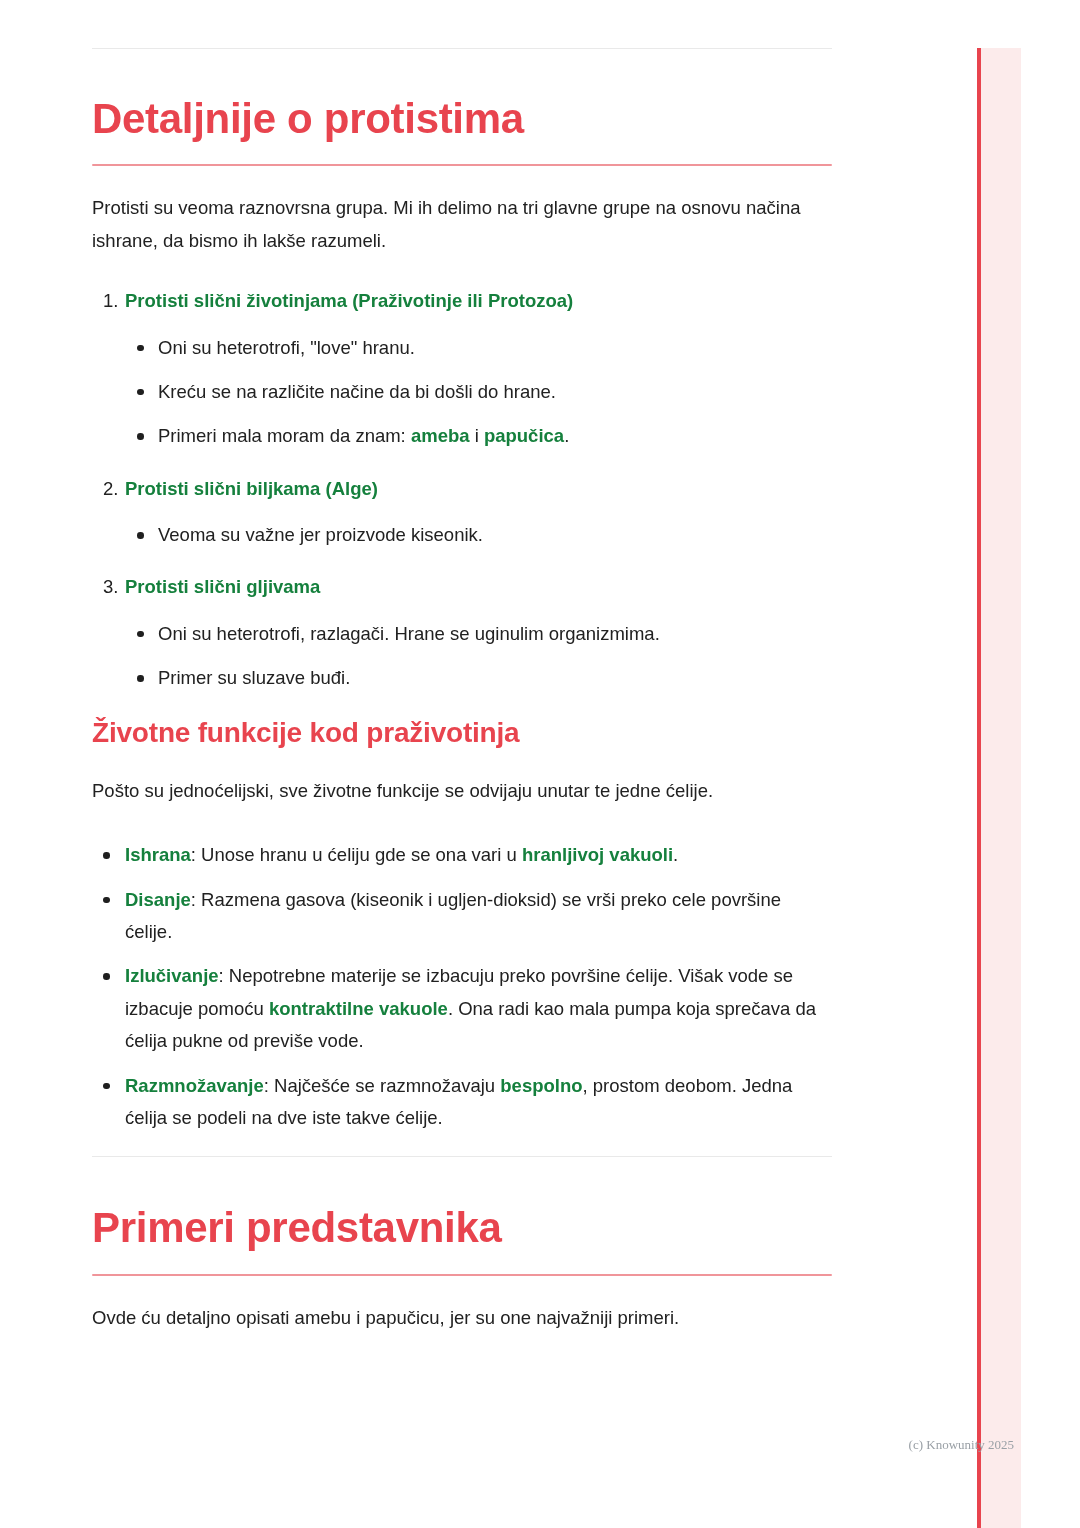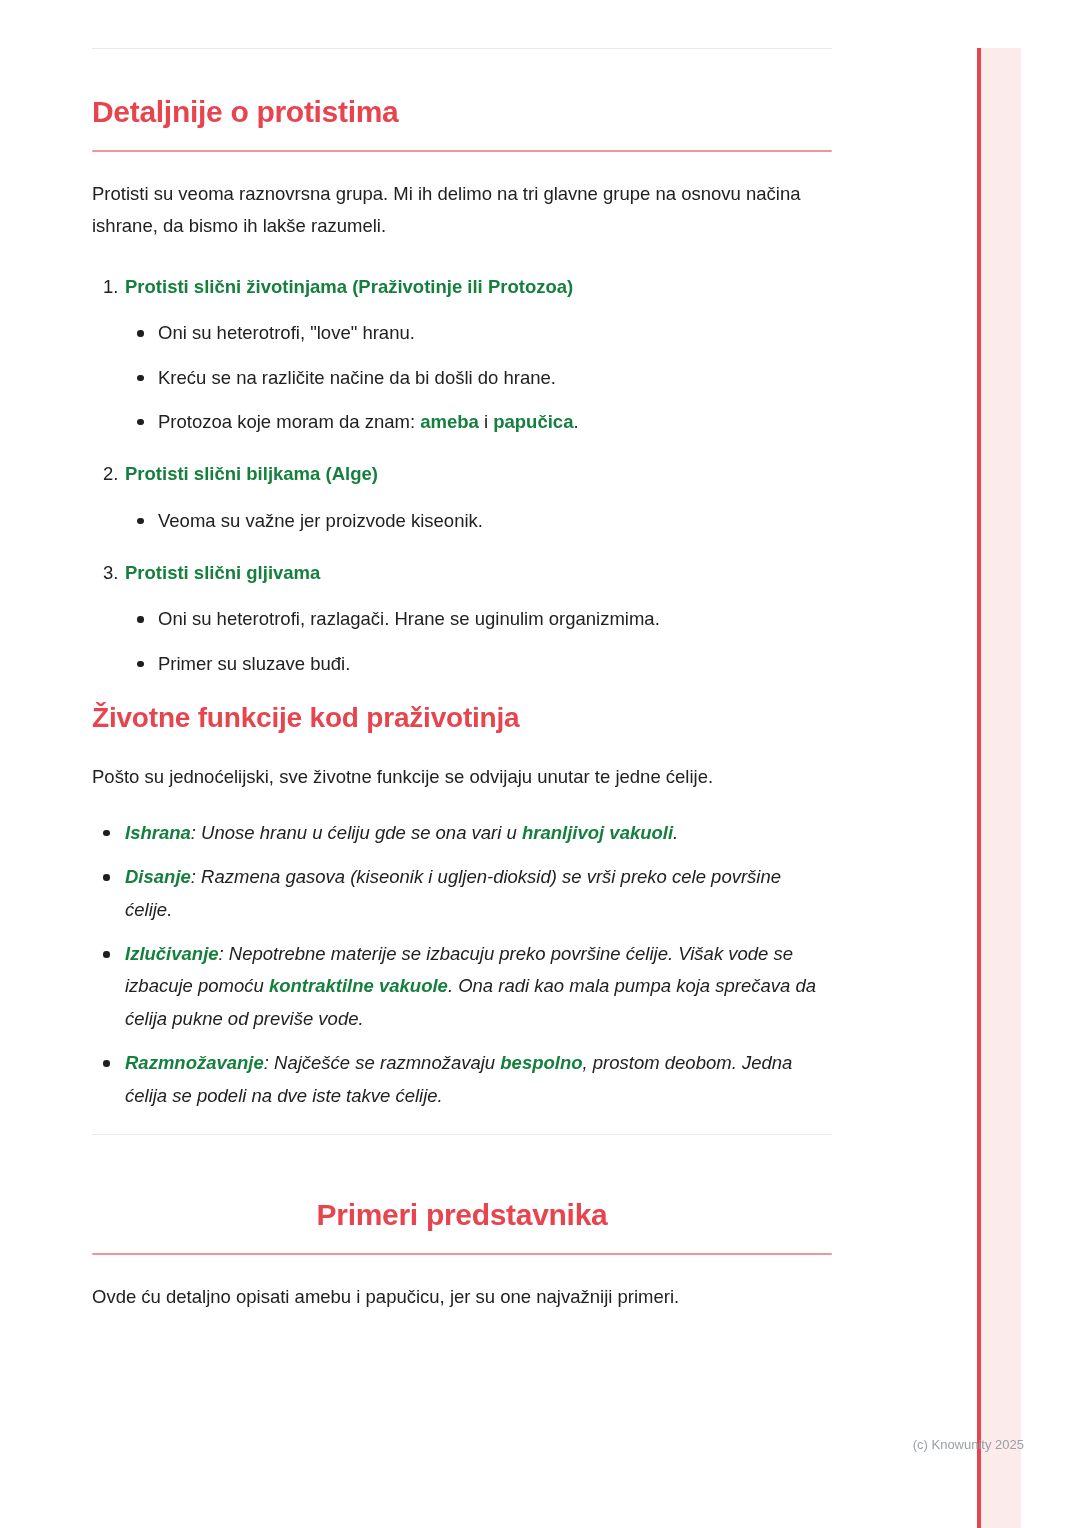--- a/index.html
+++ b/index.html
@@ -24,26 +24,26 @@
     width: 44px;
     background: var(--band, #fcebeb);
     border-left: 4px solid var(--accent, #e8444e);
   }
   .content {
     position: absolute; left: 92px; top: 0;
     width: 740px;
   }
   h1 {
     margin: 94px 0 0 0;
-    font-size: 30px; line-height: 1.2;
+    font-size: 42px; line-height: 1.2;
     font-weight: 700;
     color: var(--accent, #e8444e);
     letter-spacing: -0.3px;
   }
-  h1.h1b { margin-top: 62px; text-align: center; }
+  h1.h1b { margin-top: 46px; }
   .red-rule {
     margin-top: 20px;
     width: 100%; height: 2px;
     background: var(--rule, #f0959a);
     border-radius: 1px;
   }
   p { margin: 26px 0 0 0; }
   h2 {
     margin: 0 0 0 0;
     font-size: 28px; line-height: 1.3;
@@ -68,54 +68,55 @@
   ul.bullets li { position: relative; margin-bottom: 12px; }
   ul.bullets li::before {
     content: "";
     position: absolute;
     width: 6.5px; height: 6.5px; border-radius: 50%;
     background: #1f1f1f;
     top: 13px;
   }
   ul.sub li { padding-left: 66px; }
   ul.sub li::before { left: 45px; }
-  ul.top-bullets { margin-top: 24px; font-style: italic; }
+  ul.top-bullets { margin-top: 32px; }
   ul.top-bullets li { padding-left: 33px; }
   ul.top-bullets li::before { left: 11px; }
   .divider {
     margin-top: 22px;
     width: 100%; height: 1px;
     background: var(--divider, #e9e9e9);
   }
   .footer {
     position: absolute;
-    top: 1437px; right: 56px;
+    top: 1437px; right: 66px;
     font-size: 13px; line-height: 1.2;
     color: var(--muted, #9aa0a6);
     z-index: 2;
+    font-family: Liberation Serif, serif;
   }
 </style>
 </head>
 <body>
 
 <div class="top-rule"></div>
 <div class="side-band"></div>
 
 <main class="content">
   <h1>Detaljnije o protistima</h1>
   <div class="red-rule"></div>
   <p>Protisti su veoma raznovrsna grupa. Mi ih delimo na tri glavne grupe na osnovu načina ishrane, da bismo ih lakše razumeli.</p>
 
   <ol class="groups" id="groups">
       <li class="group">
         <div class="group-head"><span class="num">1.</span><span class="b">Protisti slični životinjama (Praživotinje ili Protozoa)</span></div>
         <ul class="bullets sub">
           <li><span>Oni su heterotrofi, "love" hranu.</span></li>
           <li><span>Kreću se na različite načine da bi došli do hrane.</span></li>
-          <li><span>Protozoa koje moram da znam: </span><span class="b">ameba</span><span> i </span><span class="b">papučica</span><span>.</span></li>
+          <li><span>Primeri mala moram da znam: </span><span class="b">ameba</span><span> i </span><span class="b">papučica</span><span>.</span></li>
         </ul>
       </li>
       <li class="group">
         <div class="group-head"><span class="num">2.</span><span class="b">Protisti slični biljkama (Alge)</span></div>
         <ul class="bullets sub">
           <li><span>Veoma su važne jer proizvode kiseonik.</span></li>
         </ul>
       </li>
       <li class="group">
         <div class="group-head"><span class="num">3.</span><span class="b">Protisti slični gljivama</span></div>

